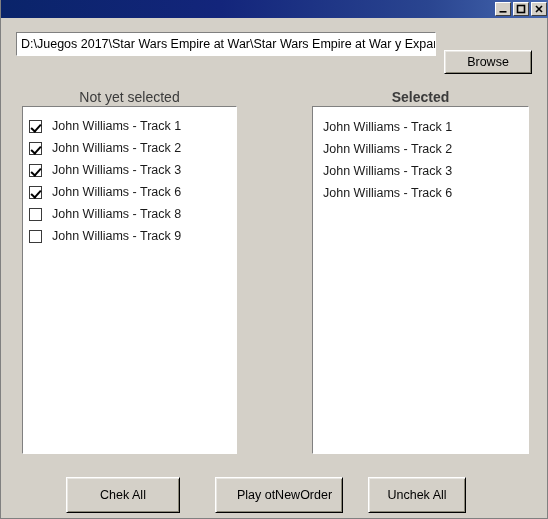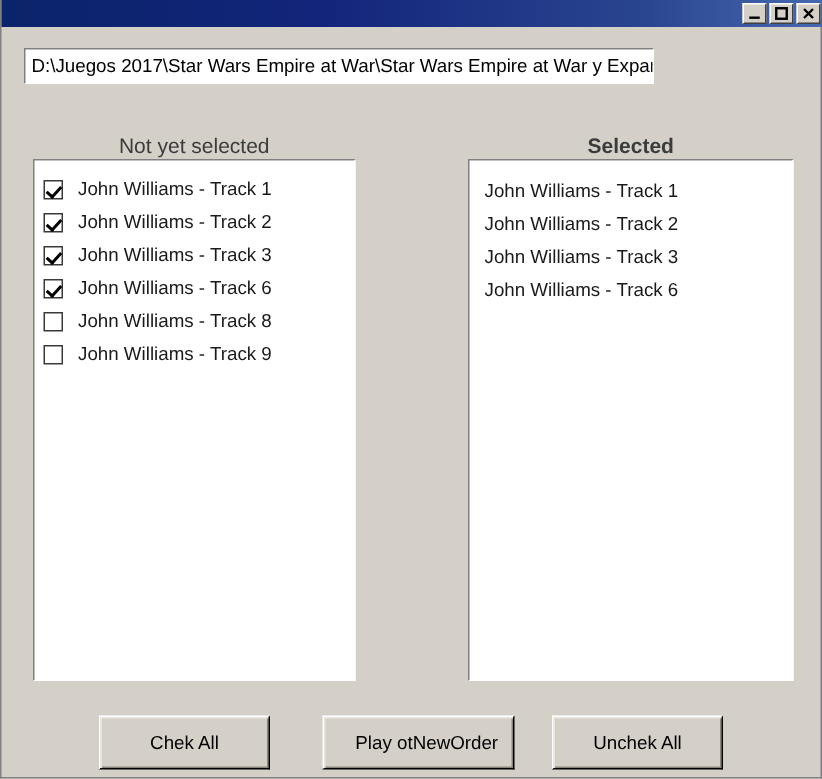--- a/index.html
+++ b/index.html
@@ -169,21 +169,21 @@
     width: 4px;
     height: 8px;
     border: solid #000000;
     border-width: 0 2px 2px 0;
     transform: rotate(42deg);
   }
 
   
   #btn-check-all   { left: 64px;  top: 458px; width: 114px; height: 36px; }
   #btn-play-order  { left: 213px; top: 458px; width: 128px; height: 36px; padding-left: 11px; }
-  #btn-uncheck-all { left: 366px; top: 458px; width: 114px; height: 36px; }
+  #btn-uncheck-all { left: 366px; top: 458px; width: 98px; height: 36px; }
 </style>
 </head>
 <body>
 
 <div id="window">
 
   <div id="titlebar">
     <div id="titlebar-title"></div>
 
     <div class="winbtn">
@@ -202,20 +202,21 @@
       <svg width="10" height="10" viewBox="0 0 10 10">
         <path d="M2 2 L8 8 M8 2 L2 8" stroke="#000000" stroke-width="1.6" fill="none"></path>
       </svg>
     </div>
   </div>
 
   <div id="client">
 
     <div id="path-input">D:\Juegos 2017\Star Wars Empire at War\Star Wars Empire at War y Expansion\Exp...</div>
 
+    <div id="browse-button" class="btn">Browse</div>
 
     <div id="label-left" class="col-label">Not yet selected</div>
 
     <div id="label-right" class="col-label">Selected</div>
 
     <div id="list-left" class="listbox">
         <div class="row">
           <span class="checkbox checked"></span>
           <span>John Williams - Track 1</span>
         </div>

